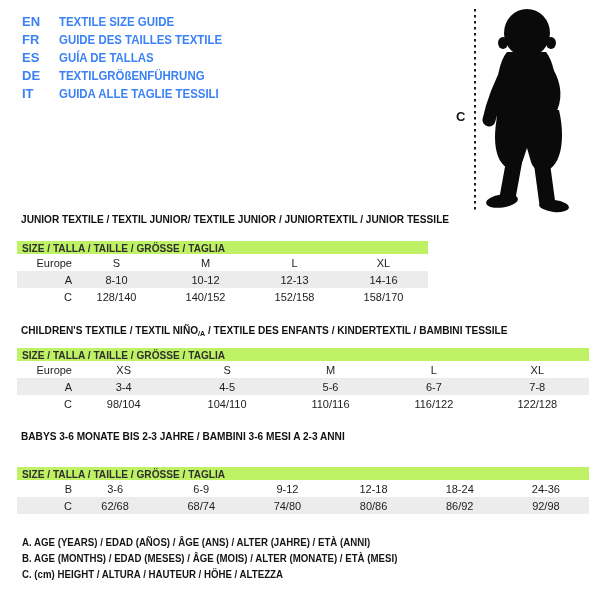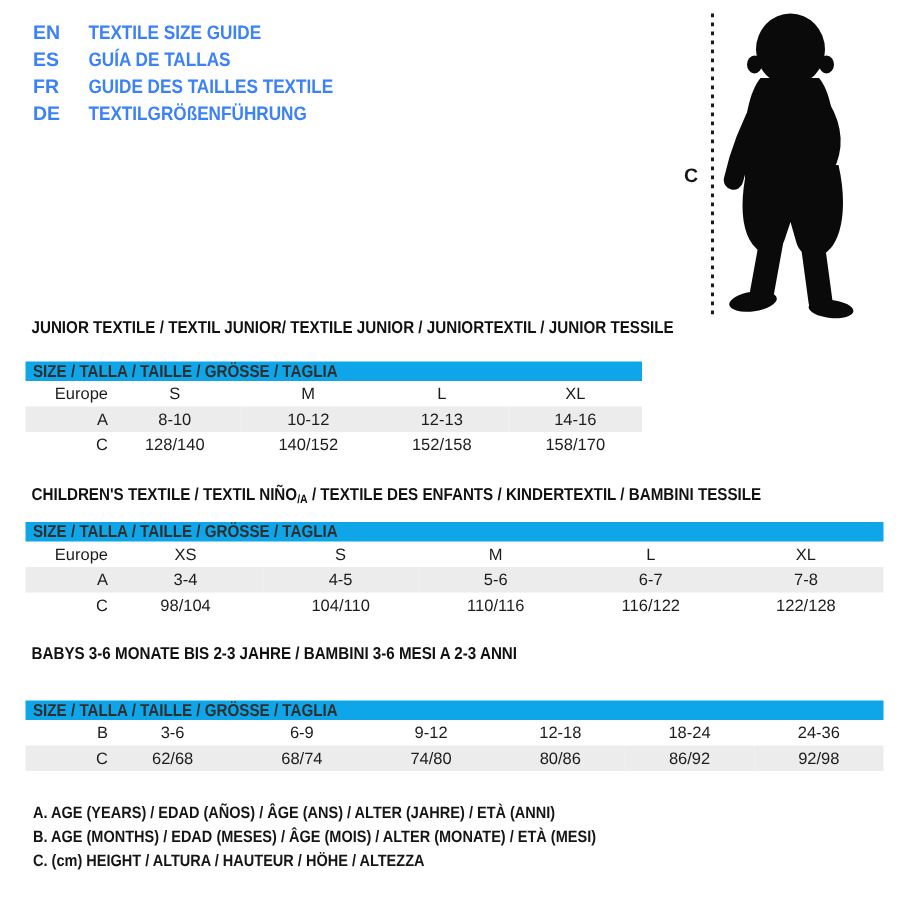--- a/index.html
+++ b/index.html
@@ -17,50 +17,54 @@
   .lang-code{width:37px;flex:0 0 37px;}
 
   
   .figure-svg{left:450px;top:2px;}
   .fig-label{font:bold 13px "Liberation Sans","DejaVu Sans",sans-serif;fill:#151515;}
 
   
   .tbl-title{font-size:11.5px;font-weight:bold;color:#111111;text-align:right;}
   .size-table{border-collapse:collapse;table-layout:fixed;font-size:11px;color:#1c1c1c;}
   .size-table th.size-bar{
-    background:#0ea5e9;height:13px;text-align:left;font-size:11.5px;font-weight:bold;
+    background:#bef264;height:13px;text-align:left;font-size:11.5px;font-weight:bold;
     color:#2f2f2f;padding:0 0 0 5px;vertical-align:middle;
   }
   .size-table td{height:17px;padding:0;text-align:center;vertical-align:middle;font-weight:normal;}
   .size-table td.lbl{text-align:right;padding-left:5px;}
   .size-table tr.alt td{background:#ececec;}
 
   
   .footnotes{left:22px;top:536px;}
   .footnote{height:16px;font-size:11px;font-weight:bold;color:#151515;}
 </style>
 </head>
 <body>
 
 <div class="abs lang-block">
   <div class="lang-row">
     <span class="lang-code">EN</span>
     <span class="cond">TEXTILE SIZE GUIDE</span>
   </div>
   <div class="lang-row">
+    <span class="lang-code">FR</span>
+    <span class="cond">GUIDE DES TAILLES TEXTILE</span>
+  </div>
+  <div class="lang-row">
     <span class="lang-code">ES</span>
     <span class="cond">GUÍA DE TALLAS</span>
   </div>
   <div class="lang-row">
-    <span class="lang-code">FR</span>
-    <span class="cond">GUIDE DES TAILLES TEXTILE</span>
-  </div>
-  <div class="lang-row">
     <span class="lang-code">DE</span>
     <span class="cond">TEXTILGRÖßENFÜHRUNG</span>
+  </div>
+  <div class="lang-row">
+    <span class="lang-code">IT</span>
+    <span class="cond">GUIDA ALLE TAGLIE TESSILI</span>
   </div>
 </div>
 
 <svg class="abs figure-svg" width="150" height="214" viewBox="0 0 150 214" xmlns="http://www.w3.org/2000/svg">
   <text x="6" y="119" class="fig-label">C</text>
   <line x1="25" y1="7" x2="25" y2="208" stroke="#1a1a1a" stroke-width="2" stroke-dasharray="2.5 3.5"></line>
   <g fill="#0a0a0a" stroke="none">
 
     <ellipse cx="77" cy="31" rx="23" ry="24"></ellipse>
     <ellipse cx="53" cy="41" rx="5" ry="6"></ellipse>

